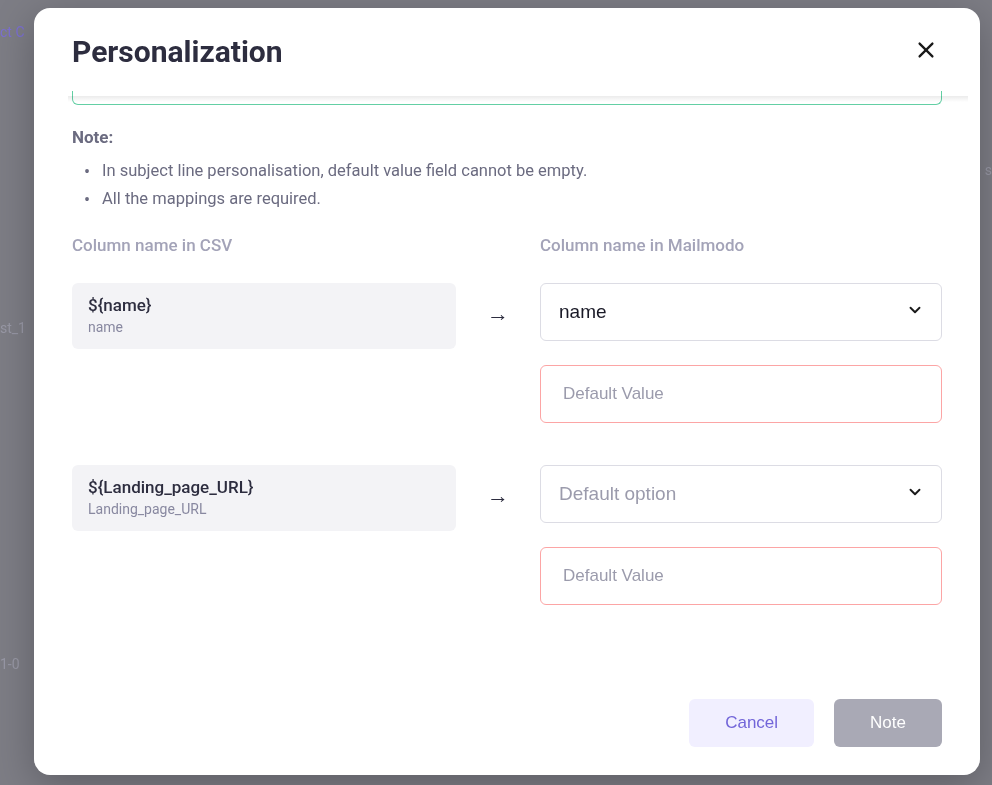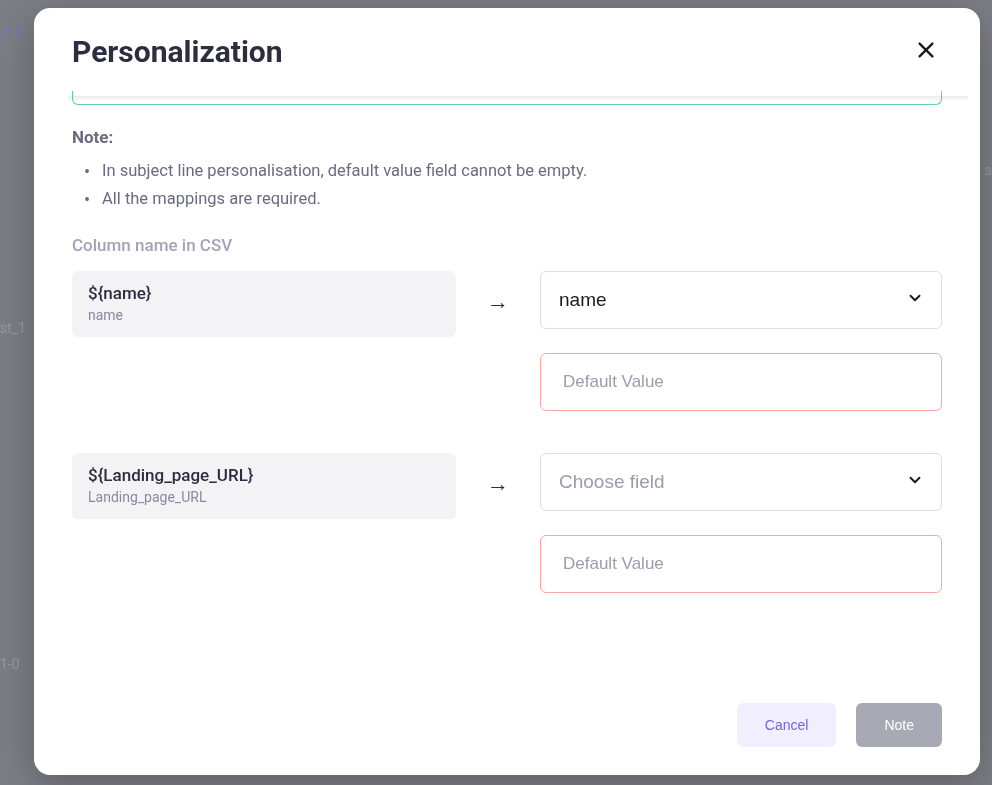--- a/index.html
+++ b/index.html
@@ -105,21 +105,21 @@
     }
     .note-list li::before {
       content: "•";
       position: absolute;
       left: -18px;
       color: #6b6b80;
       font-size: 18px;
     }
     .columns-header {
       display: flex;
-      margin-bottom: 16px;
+      margin-bottom: 28px;
       align-items: center;
     }
     .col-left-header, .col-right-header {
       font-size: 17px;
       color: #a3a3b8;
       font-weight: 500;
     }
     .col-left-header { flex: 0 0 468px; }
     .mapping-row {
       display: flex;
@@ -204,22 +204,22 @@
     }
     .modal-footer {
       display: flex;
       justify-content: flex-end;
       gap: 20px;
       padding: 18px 38px 28px 38px;
     }
     .btn {
       border: none;
       border-radius: 6px;
-      padding: 14px 28px;
-      font-size: 14px;
+      padding: 14px 36px;
+      font-size: 17px;
       font-weight: 500;
       cursor: pointer;
     }
     .btn-cancel {
       background: #f1efff;
       color: #7265d9;
     }
     .btn-save {
       background: #a9a9b5;
       color: #ffffff;
@@ -266,20 +266,21 @@
     <div class="note-section">
       <div class="note-title">Note:</div>
       <ul class="note-list">
         <li>In subject line personalisation, default value field cannot be empty.</li>
         <li>All the mappings are required.</li>
       </ul>
     </div>
 
     <div class="columns-header">
       <div class="col-left-header">Column name in CSV</div>
+      <div class="col-right-header">Column name in Mailmodo</div>
     </div>
 
     <div class="mapping-row">
       <div class="csv-box">
         <div class="csv-top">${name}</div>
         <div class="csv-bottom">name</div>
       </div>
       <div class="arrow-col">
         <span class="arrow">→</span>
       </div>
@@ -302,21 +303,21 @@
       <div class="csv-box">
         <div class="csv-top">${Landing_page_URL}</div>
         <div class="csv-bottom">Landing_page_URL</div>
       </div>
       <div class="arrow-col">
         <span class="arrow">→</span>
       </div>
       <div class="right-col">
         <div class="select-wrap">
           <button class="select-box">
-            <span class="select-placeholder">Choose field</span>
+            <span class="select-placeholder">Default option</span>
           </button>
           <span class="chevron">
             <svg viewBox="0 0 24 24" fill="none" stroke="#1a1a1a" stroke-width="2.5" stroke-linecap="round" stroke-linejoin="round">
               <polyline points="6 9 12 15 18 9"></polyline>
             </svg>
           </span>
         </div>
         <input class="input-box" placeholder="Default Value" style="">
       </div>
     </div>

